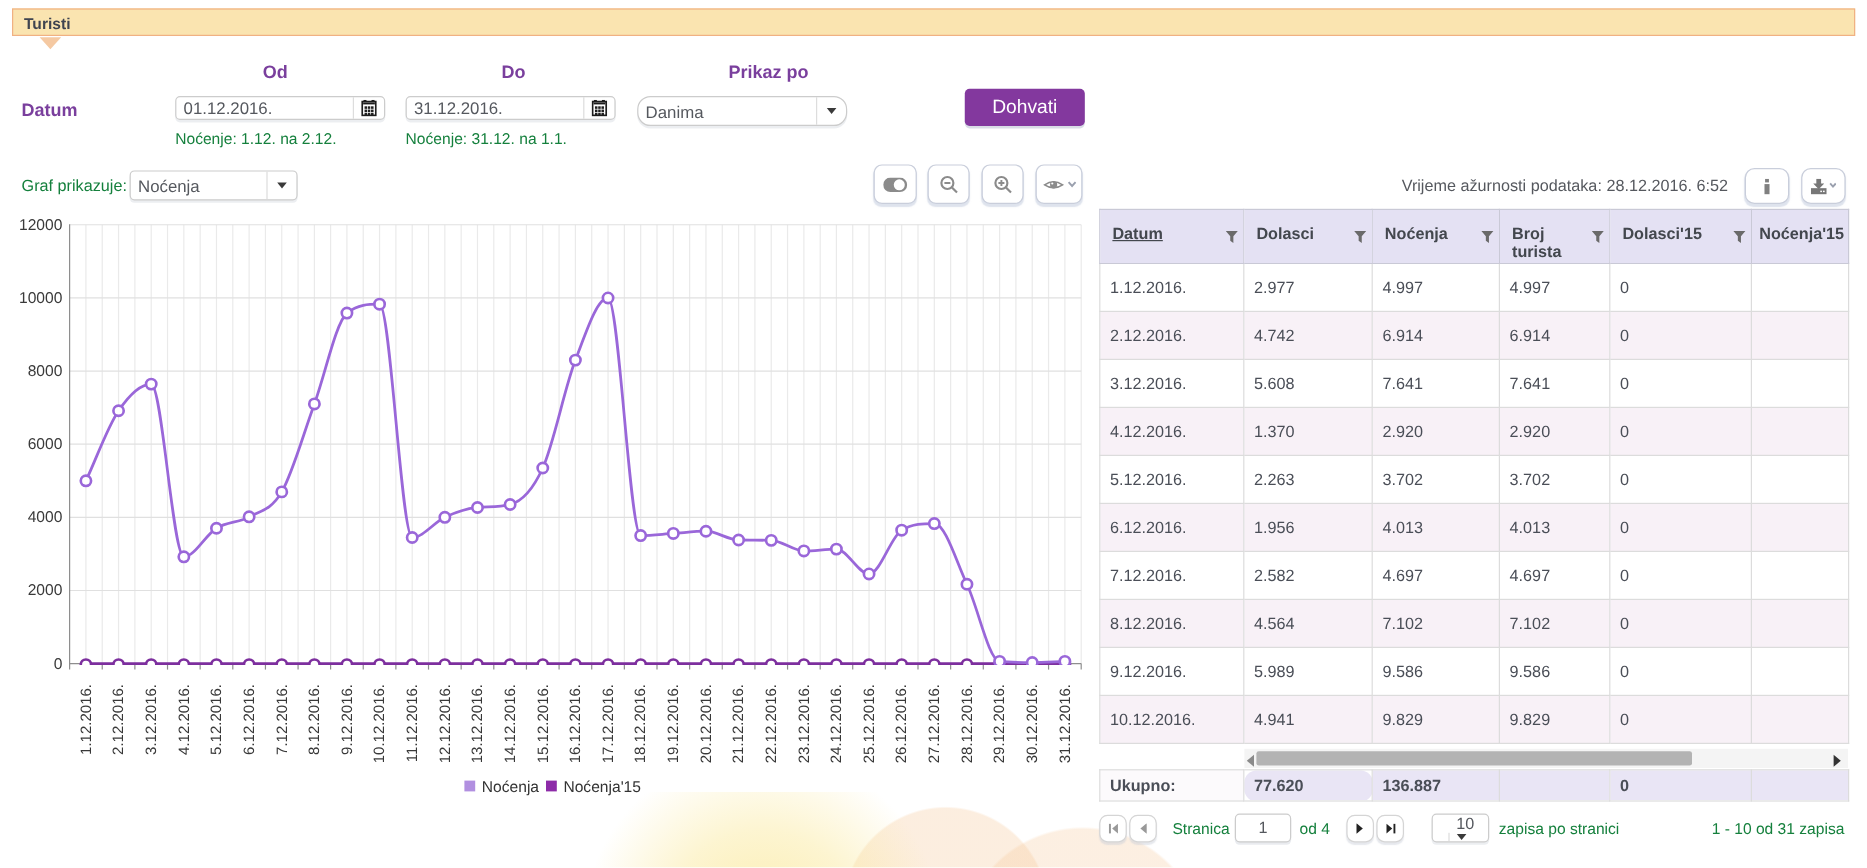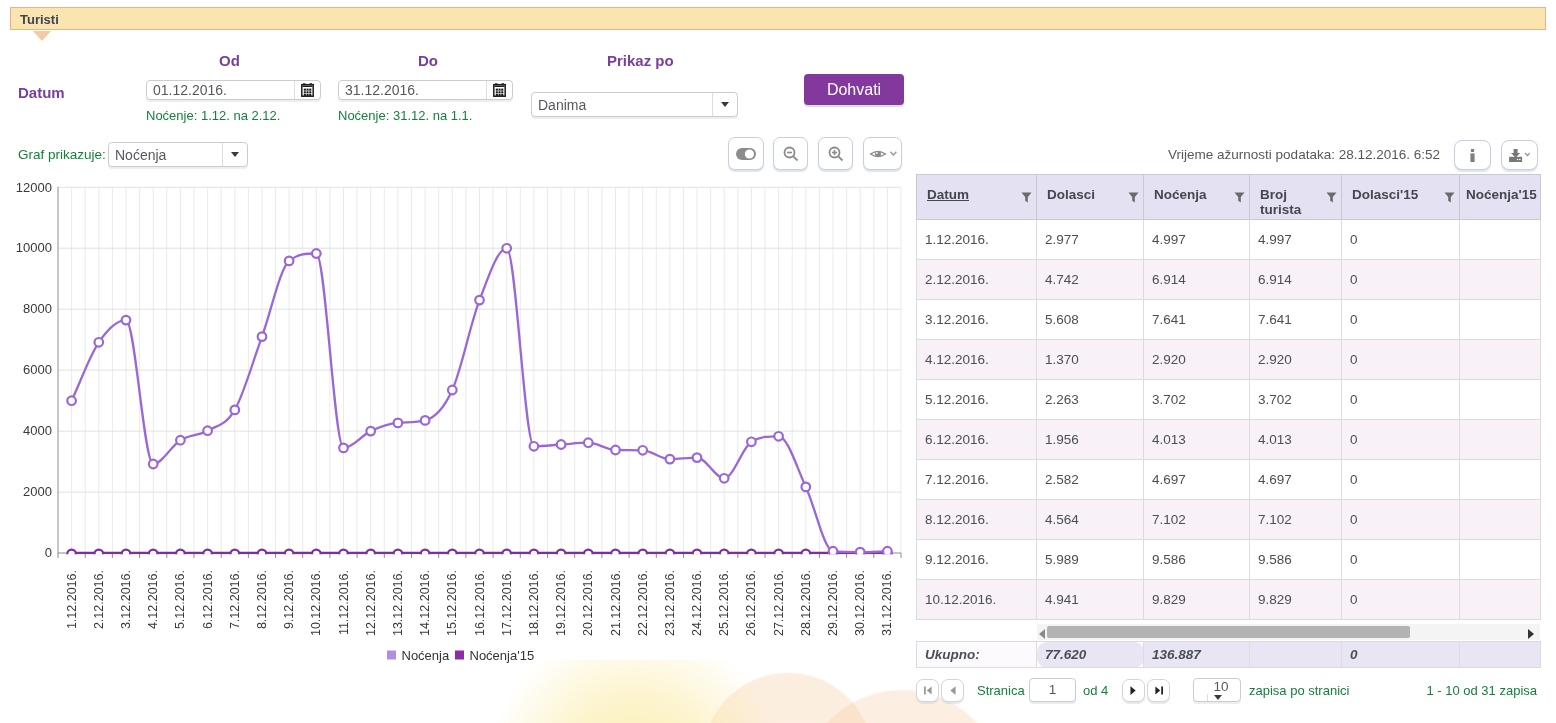--- a/index.html
+++ b/index.html
@@ -35,21 +35,21 @@
   .grid{left:916px;top:174px;width:624px;}
   table.g{border-collapse:collapse;table-layout:fixed;width:624px;font-size:13.5px;color:#4a4e57;}
   table.g th,table.g td{border:1px solid #dcdcdc;overflow:hidden;white-space:nowrap;box-sizing:border-box;}
   table.g thead th{background:#e4e1f3;border-color:#c9c9d6;height:45px;font-weight:bold;color:#43474e;
      text-align:left;vertical-align:top;padding:12px 0 0 10px;position:relative;font-size:13.5px;line-height:15px;}
   table.g td{height:40px;padding:0 7px 0 8px;}
   td.num,th.num{}
   tr.alt td{background:#f8f1f7;}
   .funnel{position:absolute;top:16px;right:4px;}
   
-  .totrow td{background:#e9e5f5;font-weight:bold;border-color:#c9c9d6;font-style:italic;}
+  .totrow td{background:#e9e5f5;font-weight:bold;border-color:#c9c9d6;}
   .pagerbtn{background:#fff;border:1px solid #d5d5d5;border-radius:7px;width:23px;height:23px;
      box-sizing:border-box;display:flex;align-items:center;justify-content:center;
      box-shadow:0 2px 1px rgba(200,205,215,.45);}
   .decor{pointer-events:none;}
 </style>
 </head>
 <body>
 
   <div class="abs decor" style="left:380px;top:660px;width:700px;height:63px;
     background:
@@ -104,21 +104,21 @@
           <rect x="2.8" y="8.3" width="2.1" height="2.1"></rect>
           <rect x="5.5" y="8.3" width="2.1" height="2.1"></rect>
           <rect x="8.2" y="8.3" width="2.1" height="2.1"></rect>
           <rect x="2.8" y="11" width="2.1" height="2.1"></rect>
           <rect x="5.5" y="11" width="2.1" height="2.1"></rect>
           <rect x="8.2" y="11" width="2.1" height="2.1"></rect>
         </g>
       </svg>
     </div>
   </div>
-  <div class="abs dd" style="left:531px;top:92px;width:207px;">
+  <div class="abs dd" style="left:531px;top:80px;width:175px;border-radius:11px;">
     <div class="txt">Danima</div>
     <div class="arr">
       <div class="caret"></div>
     </div>
   </div>
   <div class="abs btn-dohvati">Dohvati</div>
 
   <div class="abs gray" style="left:146px;top:108px;font-size:13px;">Noćenje: 1.12. na 2.12.</div>
   <div class="abs gray" style="left:338px;top:108px;font-size:13px;">Noćenje: 31.12. na 1.1.</div>
 

